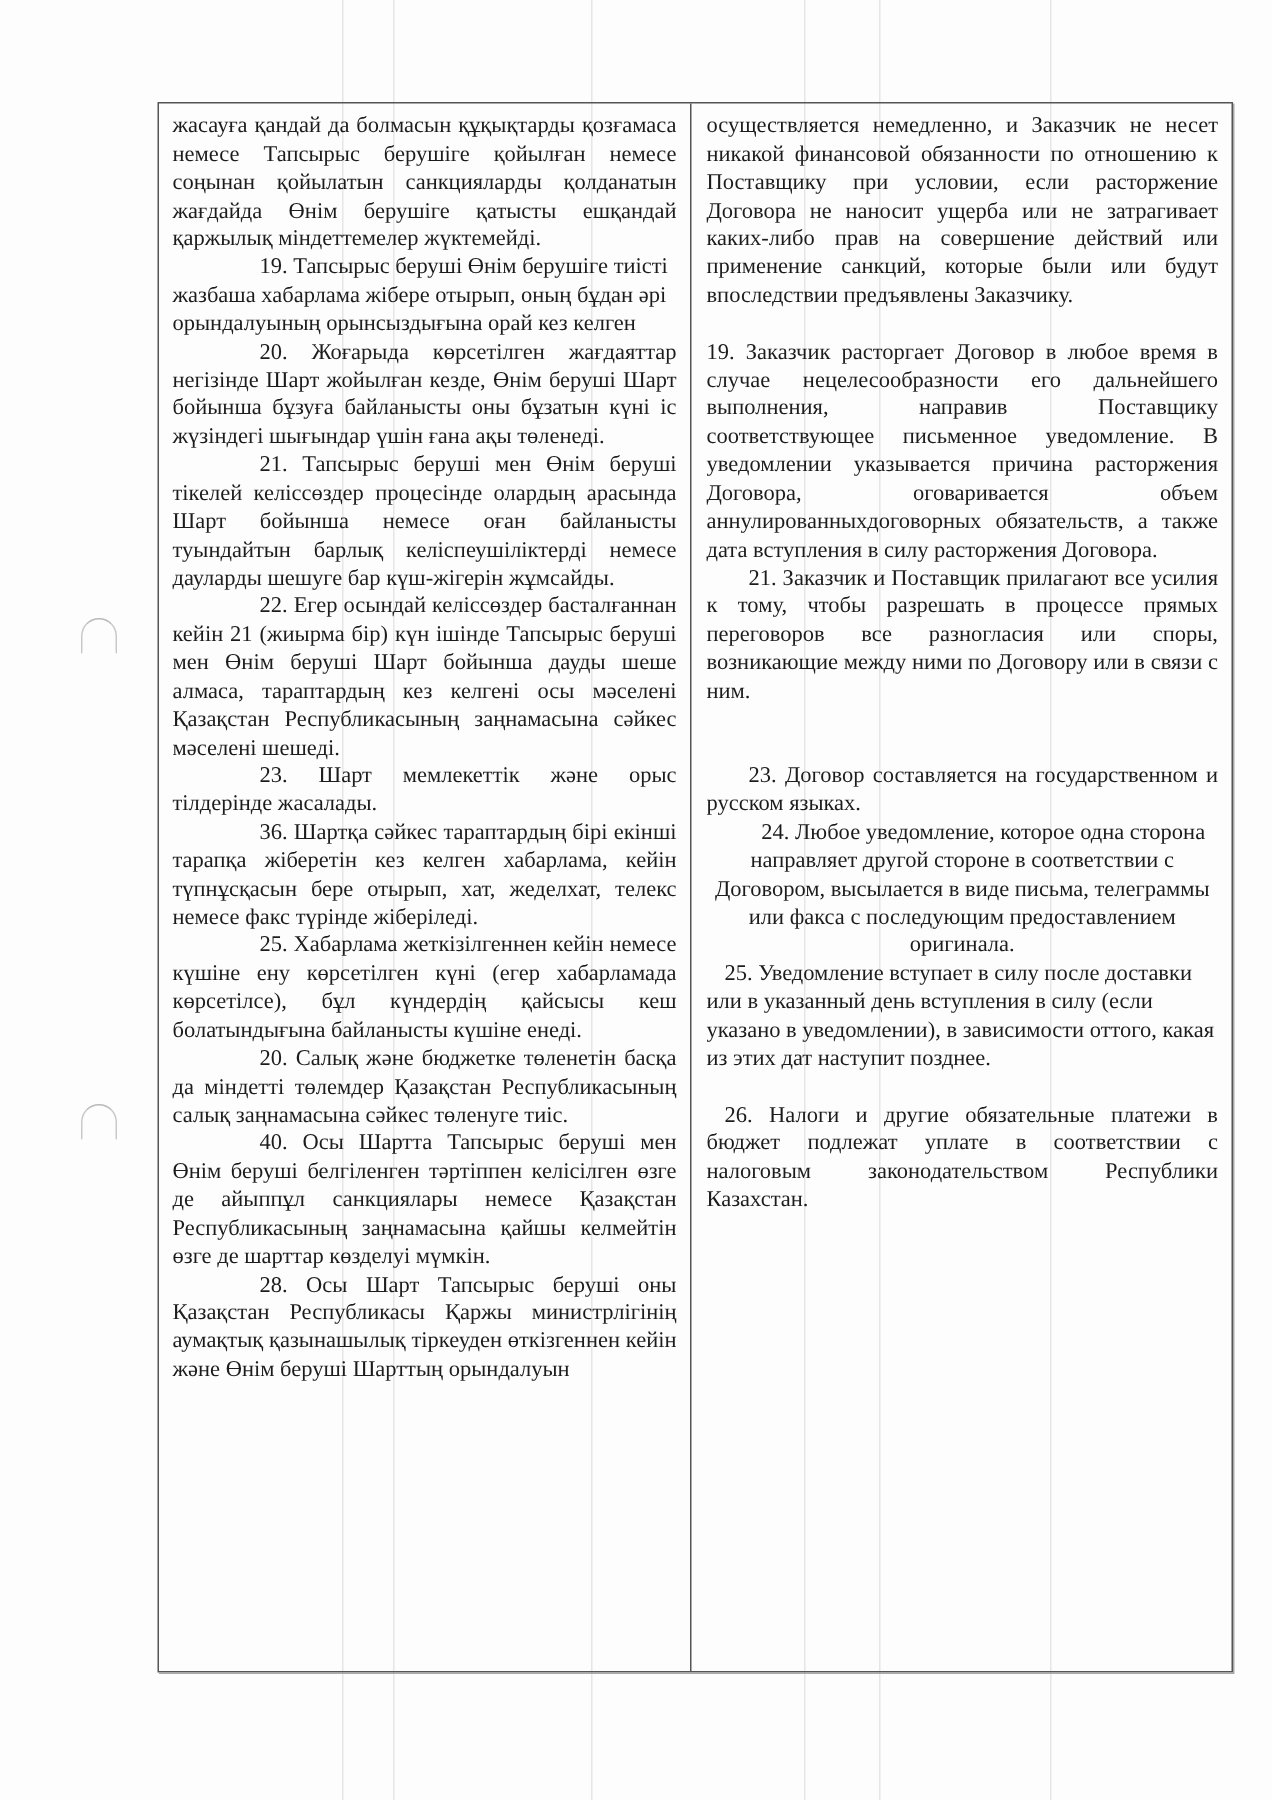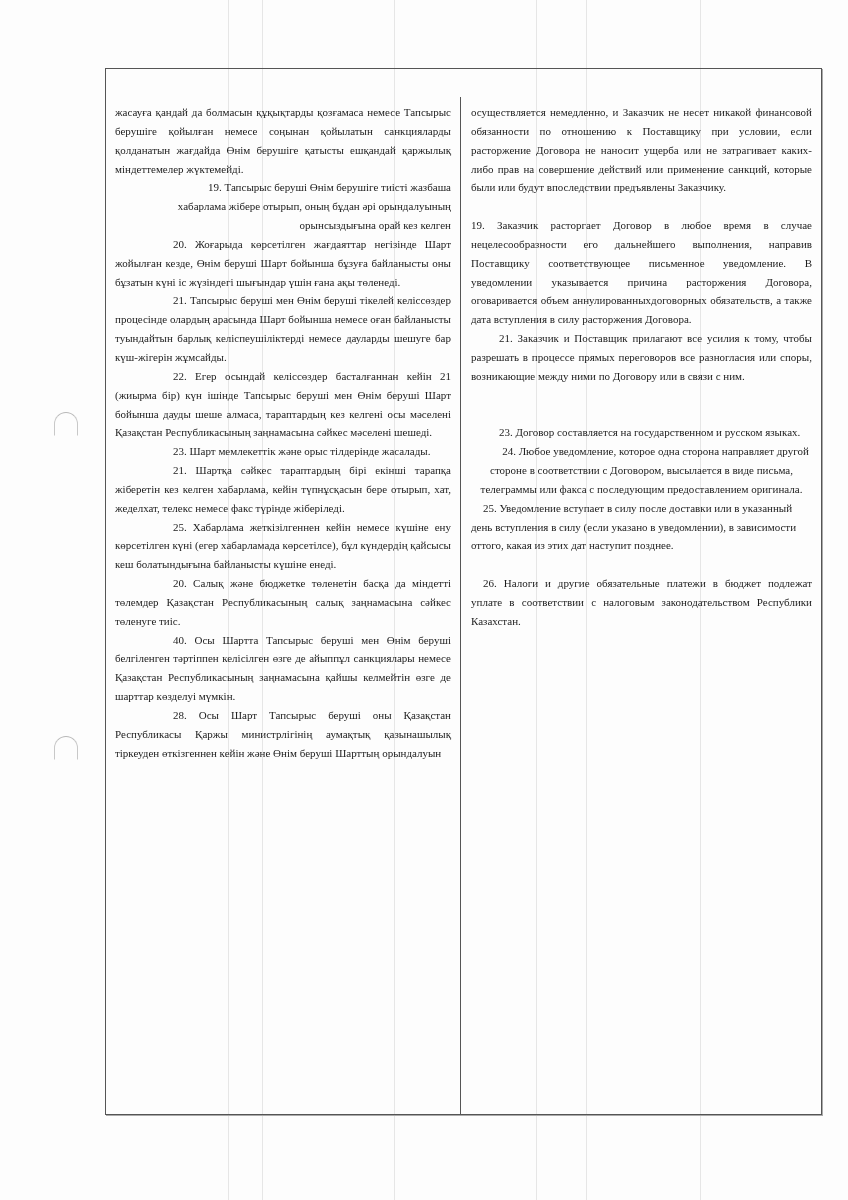--- a/index.html
+++ b/index.html
@@ -4,21 +4,21 @@
 <style>
   html, body { margin:0; padding:0; }
   body { width:848px; height:1200px; background:#fdfdfd; position:relative; overflow:hidden;
          font-family:"Liberation Serif", "DejaVu Serif", serif; color:#1c1c1c; }
   .scanline { position:absolute; top:0; bottom:0; width:1px; background:#e6e6e6; }
   .hole { position:absolute; left:54px; width:22px; height:22px; border:1.5px solid #b8b8b8;
           border-bottom-color:transparent; border-left-color:#c8c8c8; border-right-color:#c8c8c8;
           border-radius:50% 50% 0 0; }
   .page-table { position:absolute; left:105px; top:68px; width:715px; height:1045px;
                 border:1px solid #555; box-shadow:1px 1px 0 #aaa; display:flex; background:transparent; }
-  .col { box-sizing:border-box; padding:6px 9px 0 9px; font-size:11px; line-height:18.85px;margin-top:28px; }
+  .col { box-sizing:border-box; padding:6px 9px 0 9px; font-size:15px; line-height:18.85px; }
   .col-kz { width:355px; border-right:1px solid #555; }
   .col-ru { width:360px; padding-left:10px; }
   .p { margin:0; text-align:justify; }
   .ind { text-indent:58px; }
   .ind-s { text-indent:28px; }
   .ind-xs { text-indent:12px; }
   .gap { height:18.85px; }
 </style>
 </head>
 <body>
@@ -29,26 +29,26 @@
 <div class="scanline" style="left:536px"></div>
 <div class="scanline" style="left:586px"></div>
 <div class="scanline" style="left:700px"></div>
 
 <div class="hole" style="top:412px"></div>
 <div class="hole" style="top:736px"></div>
 
 <div class="page-table">
   <div class="col col-kz">
     <p class="p">жасауға қандай да болмасын құқықтарды қозғамаса немесе Тапсырыс берушіге қойылған немесе соңынан қойылатын санкцияларды қолданатын жағдайда Өнім берушіге қатысты ешқандай қаржылық міндеттемелер жүктемейді.</p>
-    <p class="p ind" style="text-align:right">19. Тапсырыс беруші Өнім берушіге тиісті жазбаша хабарлама жібере отырып, оның бұдан әрі орындалуының орынсыздығына орай кез келген</p>
+    <p class="p ind" style="text-align:left">19. Тапсырыс беруші Өнім берушіге тиісті жазбаша хабарлама жібере отырып, оның бұдан әрі орындалуының орынсыздығына орай кез келген</p>
     <p class="p ind">20. Жоғарыда көрсетілген жағдаяттар негізінде Шарт жойылған кезде, Өнім беруші Шарт бойынша бұзуға байланысты оны бұзатын күні іс жүзіндегі шығындар үшін ғана ақы төленеді.</p>
     <p class="p ind">21. Тапсырыс беруші мен Өнім беруші тікелей келіссөздер процесінде олардың арасында Шарт бойынша немесе оған байланысты туындайтын барлық келіспеушіліктерді немесе дауларды шешуге бар күш-жігерін жұмсайды.</p>
     <p class="p ind">22. Егер осындай келіссөздер басталғаннан кейін 21 (жиырма бір) күн ішінде Тапсырыс беруші мен Өнім беруші Шарт бойынша дауды шеше алмаса, тараптардың кез келгені осы мәселені Қазақстан Республикасының заңнамасына сәйкес мәселені шешеді.</p>
     <p class="p ind">23. Шарт мемлекеттік және орыс тілдерінде жасалады.</p>
-    <p class="p ind">21. Шартқа сәйкес тараптардың бірі екінші тарапқа жіберетін кез келген хабарлама, кейін түпнұсқасын бере отырып, хат, жеделхат, телекс немесе факс түрінде жіберіледі.</p>
+    <p class="p ind">36. Шартқа сәйкес тараптардың бірі екінші тарапқа жіберетін кез келген хабарлама, кейін түпнұсқасын бере отырып, хат, жеделхат, телекс немесе факс түрінде жіберіледі.</p>
     <p class="p ind">25. Хабарлама жеткізілгеннен кейін немесе күшіне ену көрсетілген күні (егер хабарламада көрсетілсе), бұл күндердің қайсысы кеш болатындығына байланысты күшіне енеді.</p>
     <p class="p ind">20. Салық және бюджетке төленетін басқа да міндетті төлемдер Қазақстан Республикасының салық заңнамасына сәйкес төленуге тиіс.</p>
     <p class="p ind">40. Осы Шартта Тапсырыс беруші мен Өнім беруші белгіленген тәртіппен келісілген өзге де айыппұл санкциялары немесе Қазақстан Республикасының заңнамасына қайшы келмейтін өзге де шарттар көзделуі мүмкін.</p>
     <p class="p ind">28. Осы Шарт Тапсырыс беруші оны Қазақстан Республикасы Қаржы министрлігінің аумақтық қазынашылық тіркеуден өткізгеннен кейін және Өнім беруші Шарттың орындалуын</p>
   </div>
   <div class="col col-ru">
     <p class="p">осуществляется немедленно, и Заказчик не несет никакой финансовой обязанности по отношению к Поставщику при условии, если расторжение Договора не наносит ущерба или не затрагивает каких-либо прав на совершение действий или применение санкций, которые были или будут впоследствии предъявлены Заказчику.</p>
     <div class="gap"></div>
     <p class="p">19. Заказчик расторгает Договор в любое время в случае нецелесообразности его дальнейшего выполнения, направив Поставщику соответствующее письменное уведомление. В уведомлении указывается причина расторжения Договора, оговаривается объем аннулированныхдоговорных обязательств, а также дата вступления в силу расторжения Договора.</p>
     <p class="p ind-s">21. Заказчик и Поставщик прилагают все усилия к тому, чтобы разрешать в процессе прямых переговоров все разногласия или споры,  возникающие между ними по Договору или в связи с ним.</p>

